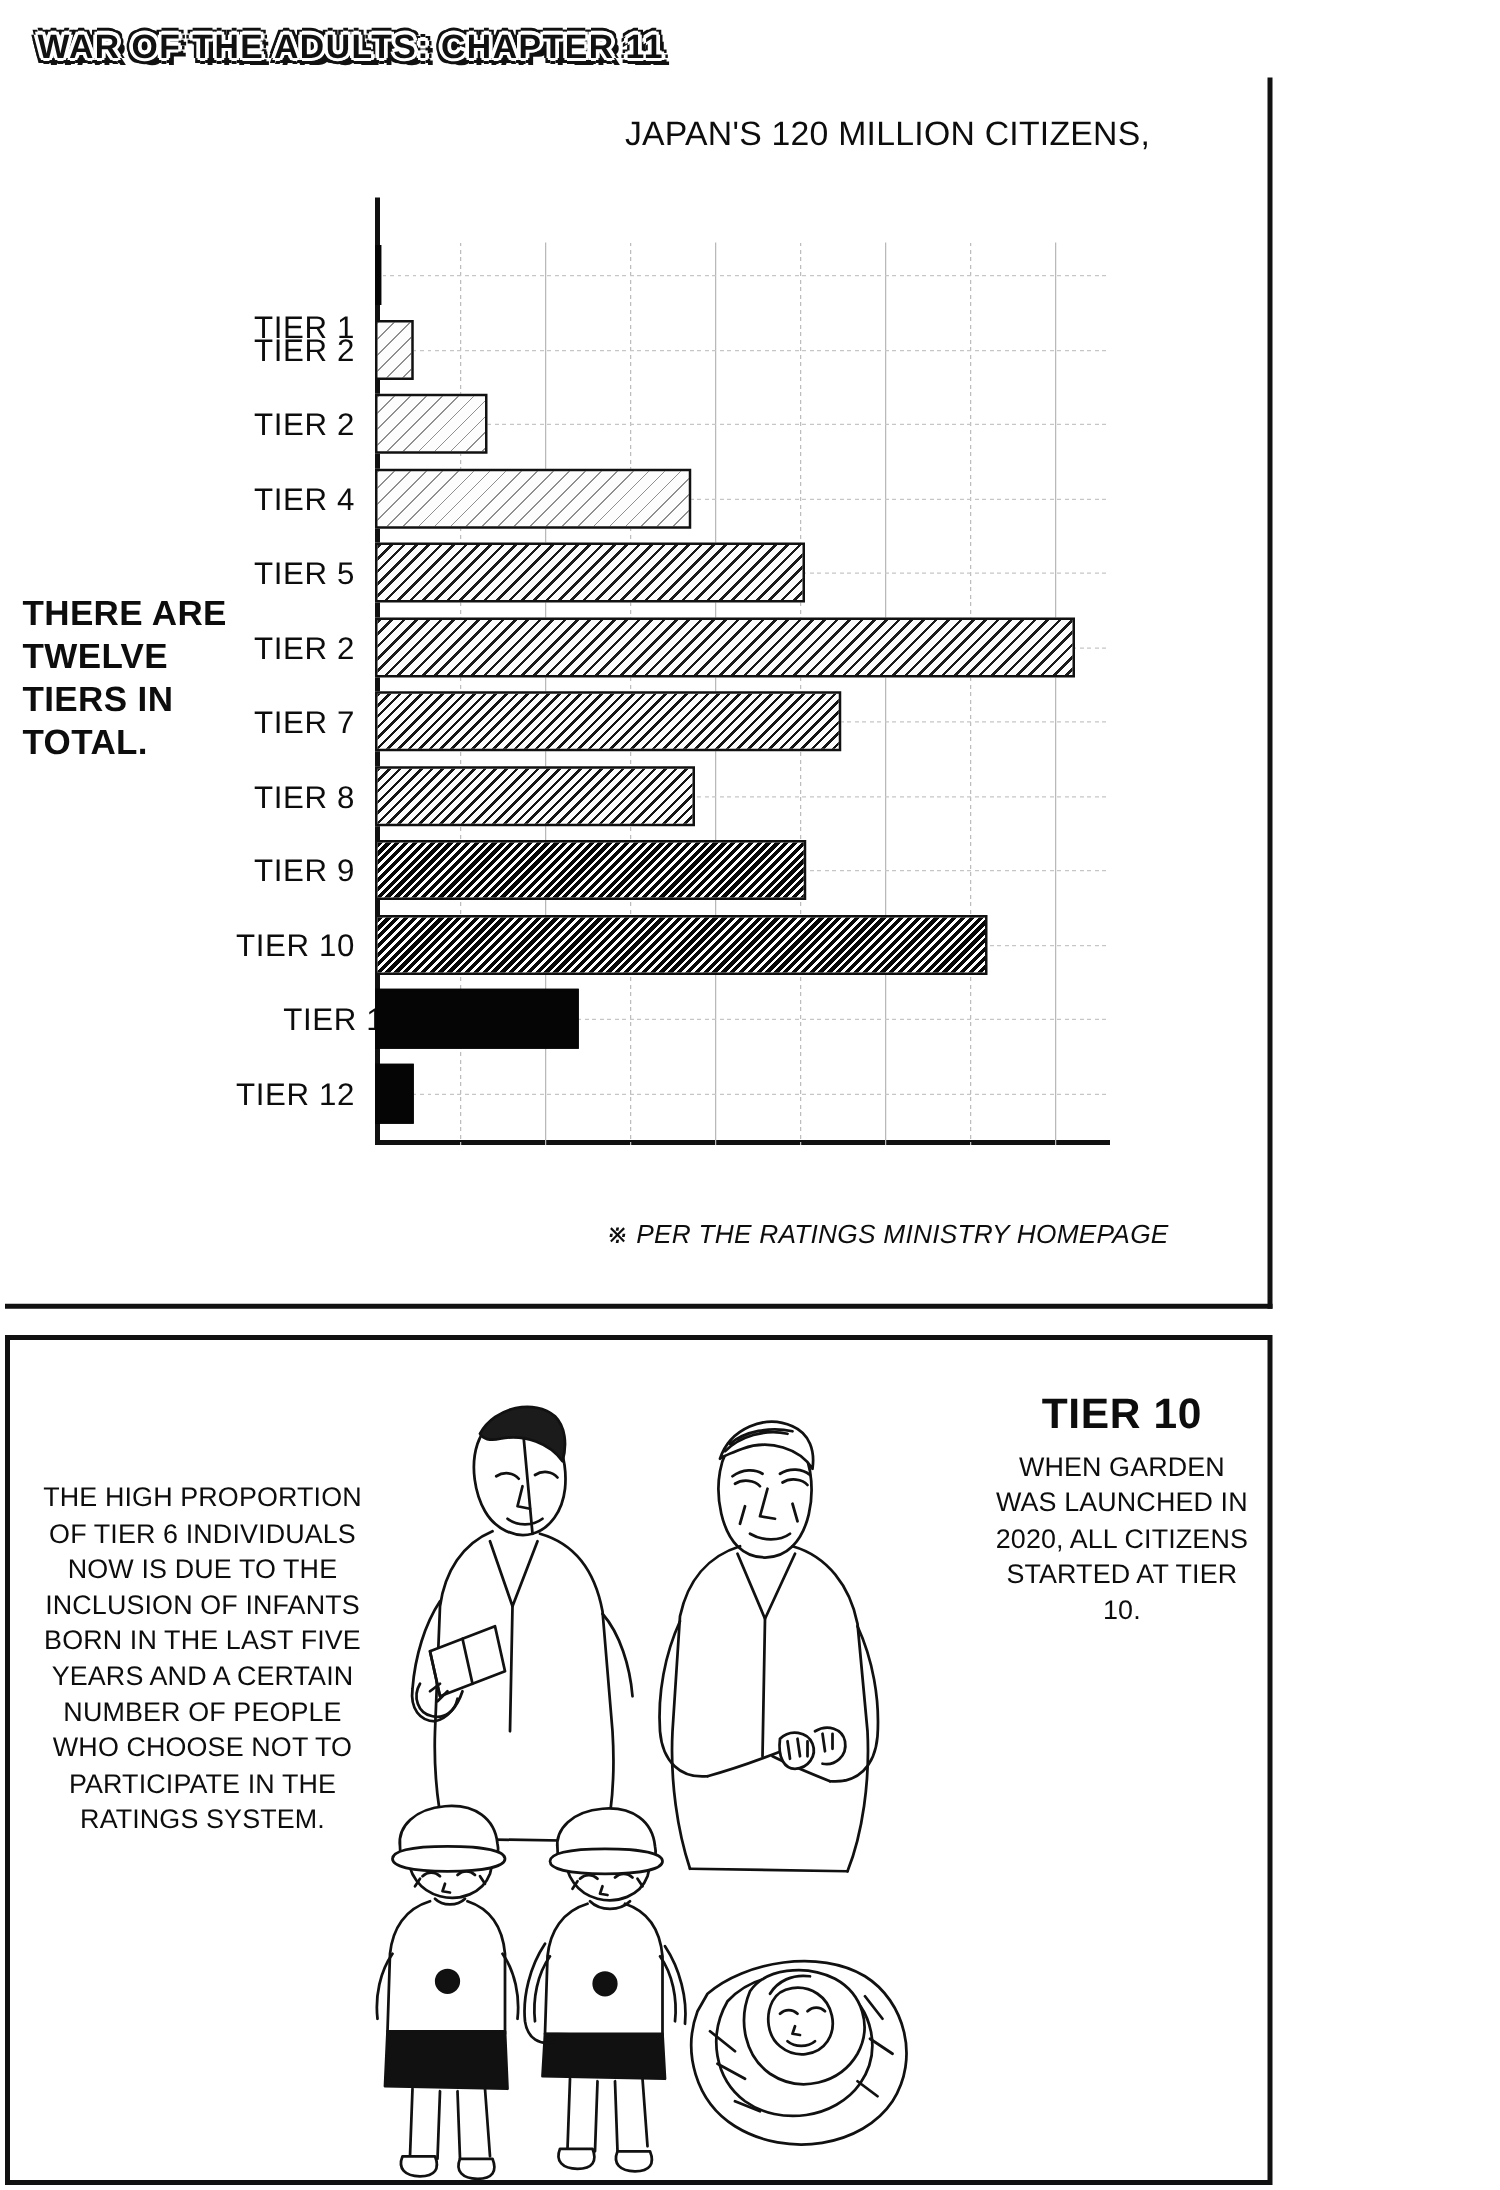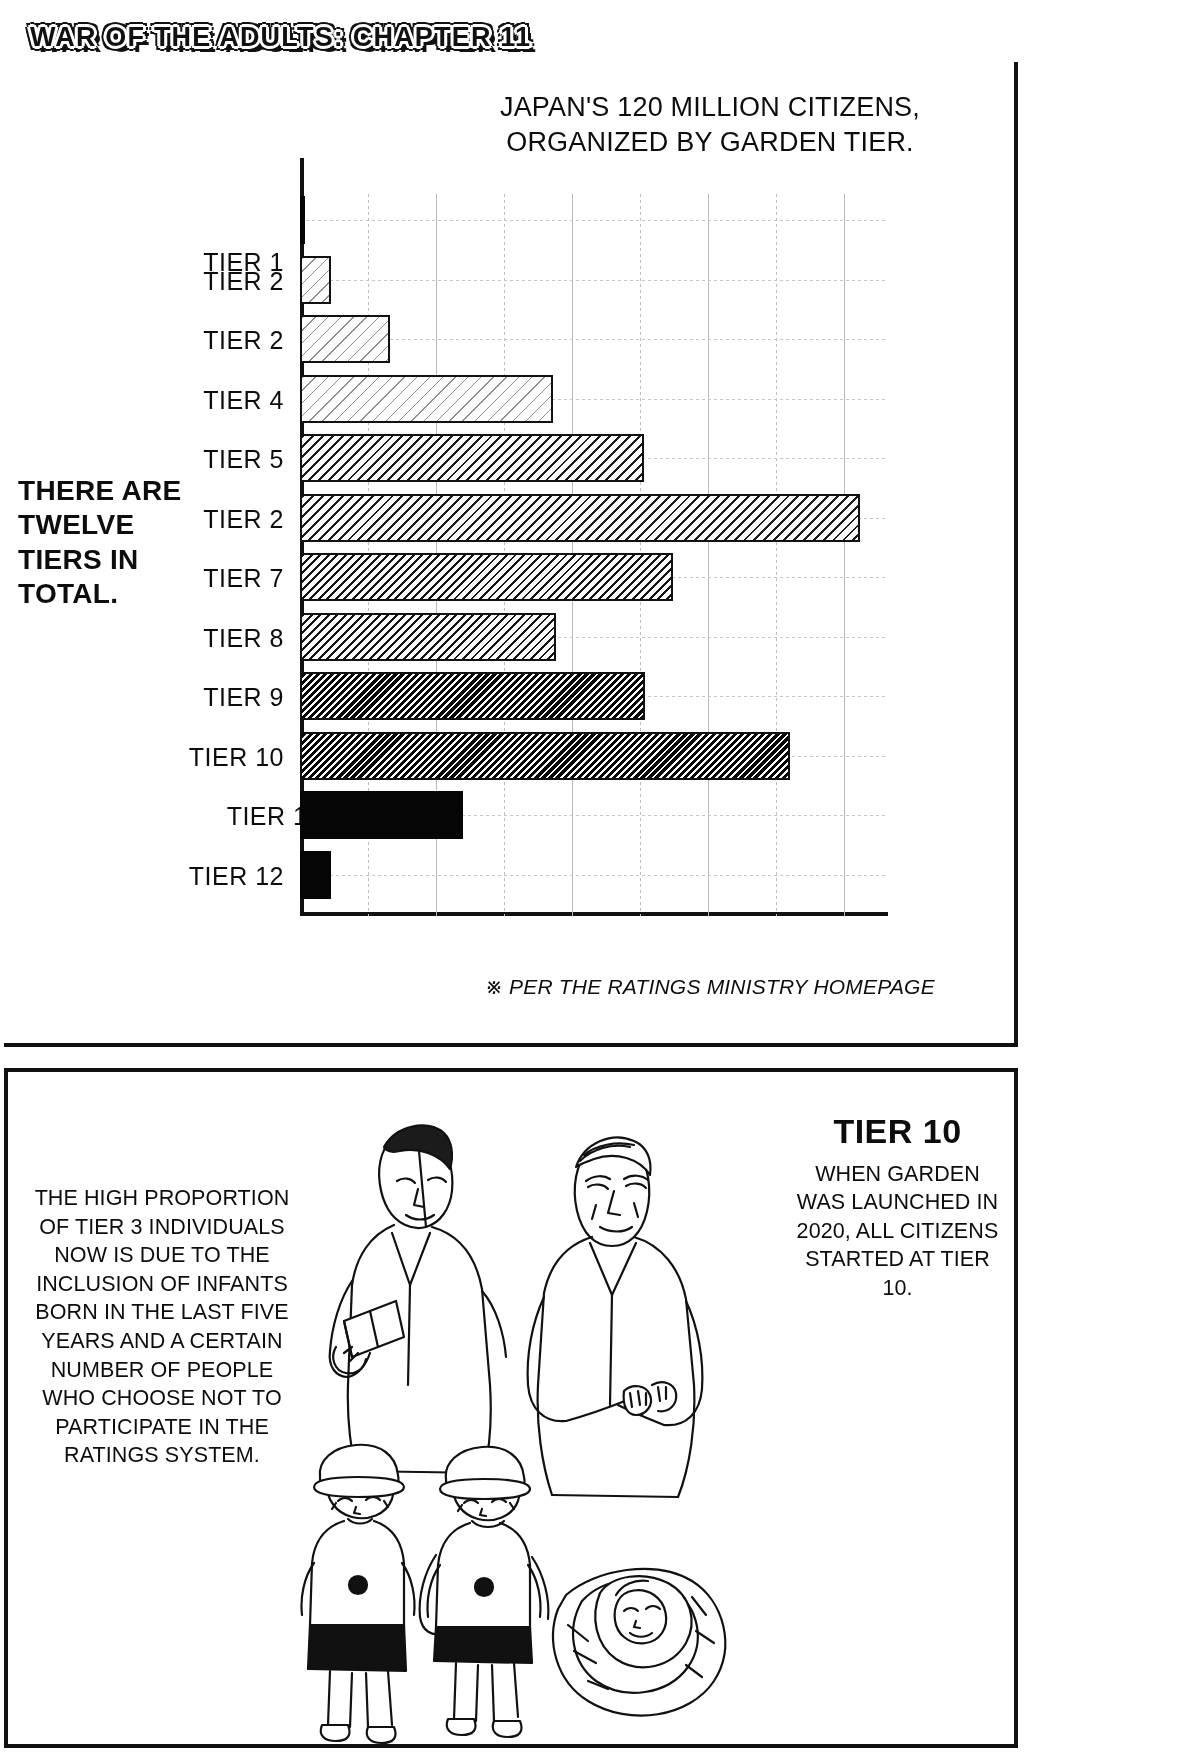--- a/index.html
+++ b/index.html
@@ -113,21 +113,20 @@
 </style>
 </head>
 <body>
 
 <div id="chapter-title">WAR OF THE ADULTS: CHAPTER 11</div>
 
 <div class="panel" id="panel-chart"></div>
 
 <div id="chart-title">
   <div>JAPAN'S 120 MILLION CITIZENS,</div>
-  <div>ORGANIZED BY GARDEN TIER.</div>
 </div>
 
 <div id="side-note">THERE ARE TWELVE TIERS IN TOTAL.</div>
 
 <div id="plot">
   <div id="plot-axis-y"></div>
   <div id="plot-axis-x"></div>
   <div id="gridlines">
       <div class="vgrid dotted" style="left: 67.9769px;"></div>
       <div class="vgrid solid" style="left: 135.954px;"></div>
@@ -199,21 +198,21 @@
         <div class="tick-label" style="top: 11px;">TIER 12</div>
         <div class="bar f-solid" style="width: 31.2694px;"></div>
       </div>
     </div>
 </div>
 
 <div id="footnote">※ PER THE RATINGS MINISTRY HOMEPAGE</div>
 
 <div class="panel" id="panel-bottom"></div>
 
-<div id="caption-left" class="nowrap">THE HIGH PROPORTION OF TIER 3 INDIVIDUALS NOW IS DUE TO THE INCLUSION OF INFANTS BORN IN THE LAST FIVE YEARS AND A CERTAIN NUMBER OF PEOPLE WHO CHOOSE NOT TO PARTICIPATE IN THE RATINGS SYSTEM.</div>
+<div id="caption-left" class="nowrap">THE HIGH PROPORTION OF TIER 6 INDIVIDUALS NOW IS DUE TO THE INCLUSION OF INFANTS BORN IN THE LAST FIVE YEARS AND A CERTAIN NUMBER OF PEOPLE WHO CHOOSE NOT TO PARTICIPATE IN THE RATINGS SYSTEM.</div>
 <div id="tier10-heading">TIER 10</div>
 <div id="caption-right" class="nowrap">WHEN GARDEN WAS LAUNCHED IN 2020, ALL CITIZENS STARTED AT TIER 10.</div>
 
 <div id="artwork">
   <svg viewBox="0 0 500 660" xmlns="http://www.w3.org/2000/svg">
     <g fill="none" stroke="#111" stroke-width="2.2" stroke-linecap="round" stroke-linejoin="round">
 
       <g>
         <path d="M118 55 C104 46 88 52 82 70 C76 88 80 110 88 124 C96 138 112 146 126 142"></path>
         <path d="M126 142 C140 138 150 124 152 106 C154 86 148 64 136 54 C130 49 124 50 118 55 Z" fill="#fff"></path>

